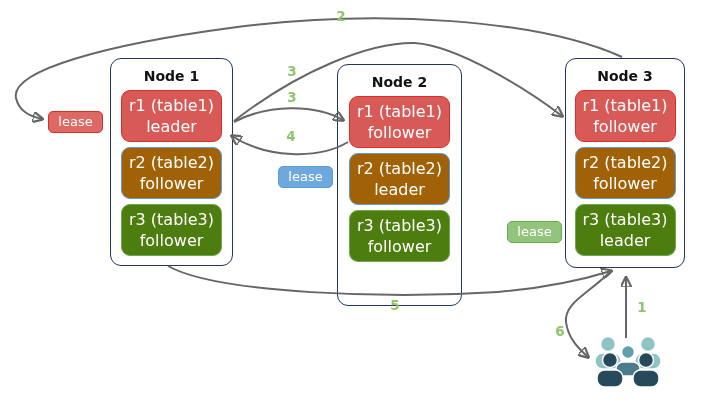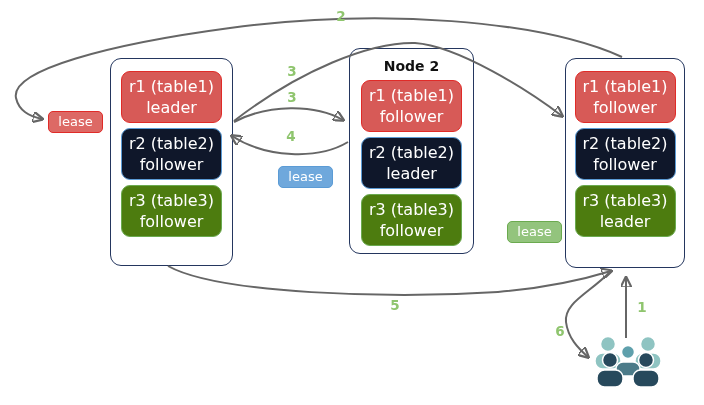--- a/index.html
+++ b/index.html
@@ -13,21 +13,21 @@
     z-index:1;box-sizing:border-box;
   }
   .node-title{margin-top:9px;height:17px;text-align:center;font-weight:bold;font-size:14px;color:#111111;}
   .replica{
     width:101px;height:52px;margin:5px auto 0;border-radius:9px;box-sizing:border-box;
     display:flex;flex-direction:column;justify-content:center;text-align:center;
     color:#ffffff;font-size:16px;line-height:1.32;
   }
   .replica:first-of-type{margin-top:12px;}
   .replica.red  {background:#D75A57;border:1.6px solid #E02B28;}
-  .replica.blue {background:#0f172a;border:1.6px solid #5B9BD5;}
+  .replica.blue {background:#a16207;border:1.6px solid #5B9BD5;}
   .replica.green{background:#4d7c0f;border:1.6px solid #6BAA4F;}
   
   .lease{
     position:absolute;z-index:2;color:#ffffff;font-size:13px;text-align:center;
     border-radius:5px;box-sizing:border-box;padding-top:2px;height:22px;width:55px;
   }
   .lease.red  {background:#DD6965;border:1.6px solid #E02B28;}
   .lease.blue {background:#6FA8DC;border:1.4px solid #5B9BD5;}
   .lease.green{background:#93C47D;border:1.4px solid #6BAA4F;}
   
@@ -55,51 +55,53 @@
     <path d="M 622 57 C 540 20, 380 8, 230 28 C 110 44, 10 70, 16 98 C 19 111, 29 116, 42 119" marker-end="url(#ah)"></path>
     <path d="M 234 121 C 300 70, 370 42, 415 43 C 458 46, 528 90, 562 116" marker-end="url(#ah)"></path>
     <path d="M 234 122 C 268 104, 315 104, 343 120" marker-end="url(#ah)"></path>
     <path d="M 348 142 C 318 160, 266 158, 232 136" marker-end="url(#ah)"></path>
     <path d="M 168 266 C 218 294, 390 299, 498 292 C 545 288, 585 279, 611 271" marker-end="url(#ah)"></path>
     <path d="M 626 338 L 626 278" marker-end="url(#ah)"></path>
     <path d="M 610 272 C 588 294, 564 303, 566 322 C 568 338, 578 348, 588 357" marker-end="url(#ah)"></path>
   </svg>
 
   <div class="node" style="left:110px;top:58px;width:123px;height:208px;">
+    <div class="node-title">Node 1</div>
     <div class="replica red">
       <span>r1 (table1)</span>
       <span>leader</span>
     </div>
     <div class="replica blue">
       <span>r2 (table2)</span>
       <span>follower</span>
     </div>
     <div class="replica green">
       <span>r3 (table3)</span>
       <span>follower</span>
     </div>
   </div>
 
-  <div class="node" style="left:337px;top:48px;width:125px;height:206px;margin-left:12px;">
+  <div class="node" style="left:337px;top:64px;width:125px;height:242px;">
     <div class="node-title">Node 2</div>
     <div class="replica red">
       <span>r1 (table1)</span>
       <span>follower</span>
     </div>
     <div class="replica blue">
       <span>r2 (table2)</span>
       <span>leader</span>
     </div>
     <div class="replica green">
       <span>r3 (table3)</span>
       <span>follower</span>
     </div>
   </div>
 
   <div class="node" style="left:565px;top:58px;width:120px;height:210px;">
+    <div class="node-title">Node 3</div>
     <div class="replica red">
       <span>r1 (table1)</span>
       <span>follower</span>
     </div>
     <div class="replica blue">
       <span>r2 (table2)</span>
       <span>follower</span>
     </div>
     <div class="replica green">
       <span>r3 (table3)</span>

